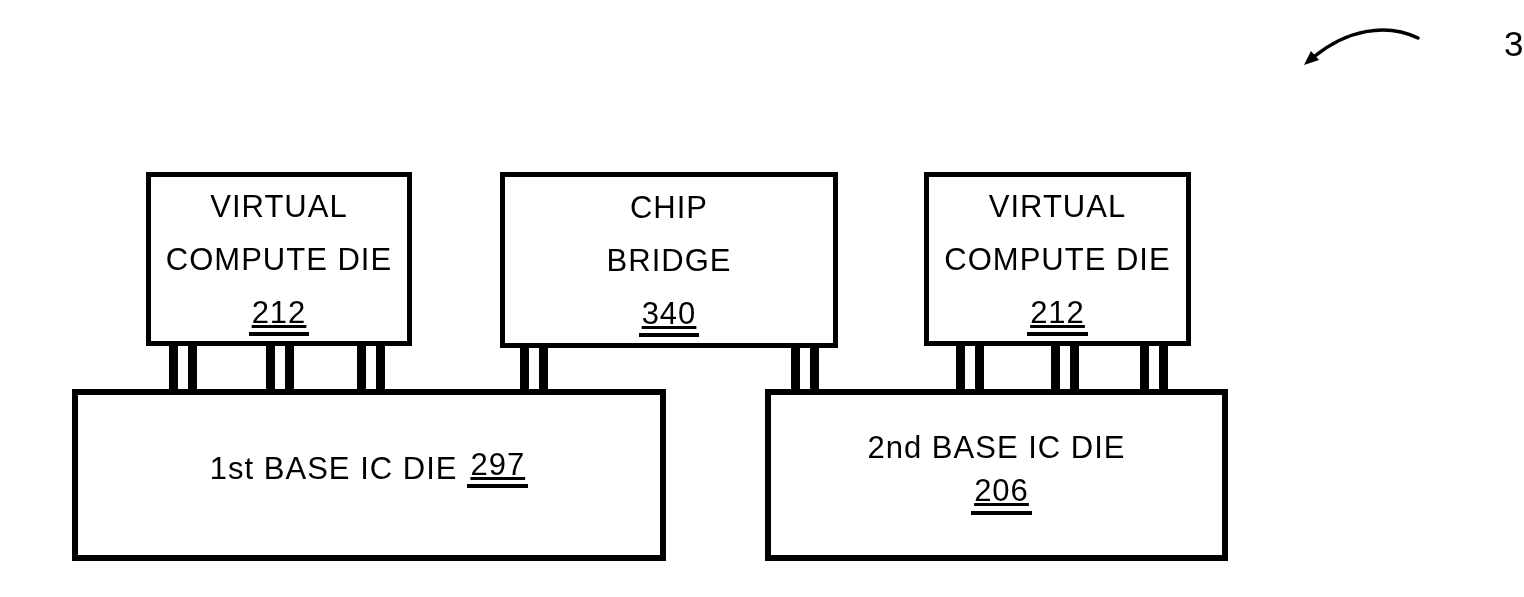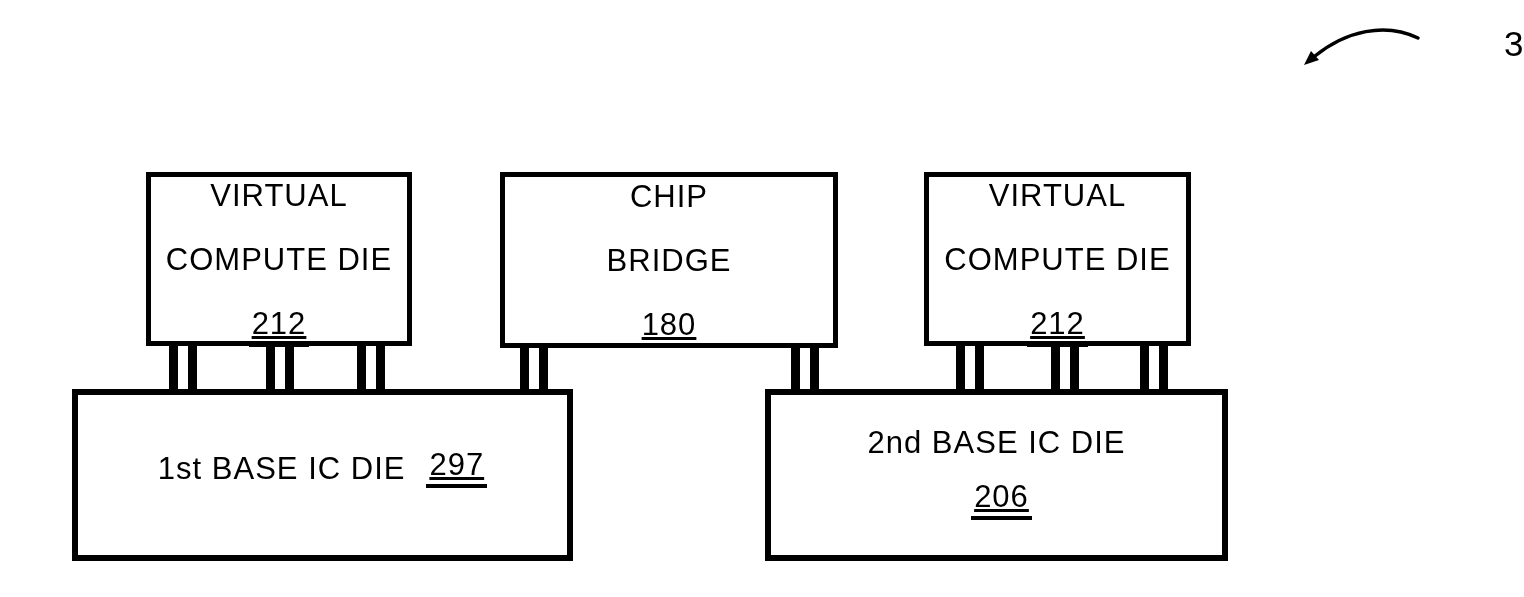--- a/index.html
+++ b/index.html
@@ -35,21 +35,20 @@
     box-sizing: border-box;
     display: flex;
     flex-direction: column;
     align-items: center;
     justify-content: center;
     text-align: center;
     font-size: 31px;
     line-height: 53px;
     letter-spacing: 1px;
     white-space: nowrap;
-    gap: 11px;
   }
   .box.top-box {
     top: 172px;
     height: 174px;
   }
   .box.base-box {
     top: 389px;
     height: 172px;
     border-width: 6px;
     flex-direction: row;
@@ -100,33 +99,33 @@
     <div>COMPUTE DIE</div>
     <div>
       <span class="ref">212</span>
     </div>
   </div>
 
   <div class="box top-box" style="left:500px; width:338px; height:176px;">
     <div>CHIP</div>
     <div>BRIDGE</div>
     <div>
-      <span class="ref">180</span>
+      <span class="ref">340</span>
     </div>
   </div>
 
   <div class="box top-box" style="left:924px; width:267px;">
     <div>VIRTUAL</div>
     <div>COMPUTE DIE</div>
     <div>
       <span class="ref">212</span>
     </div>
   </div>
 
-  <div class="box base-box" style="left:72px; width:501px;">
+  <div class="box base-box" style="left:72px; width:594px;">
     <span>1st BASE IC DIE</span>
     <span class="ref">297</span>
   </div>
 
   <div class="box base-box" style="left:765px; width:463px;flex-direction:column;">
     <span>2nd BASE IC DIE</span>
     <span class="ref">206</span>
   </div>
 
   <div id="fig-num">300</div>

